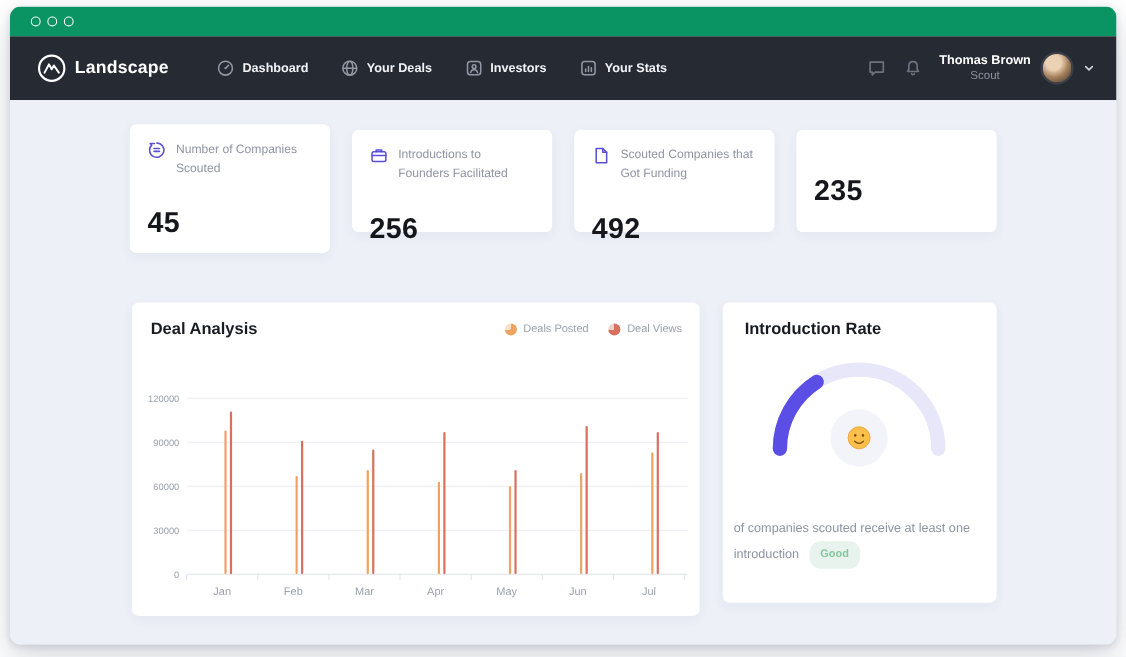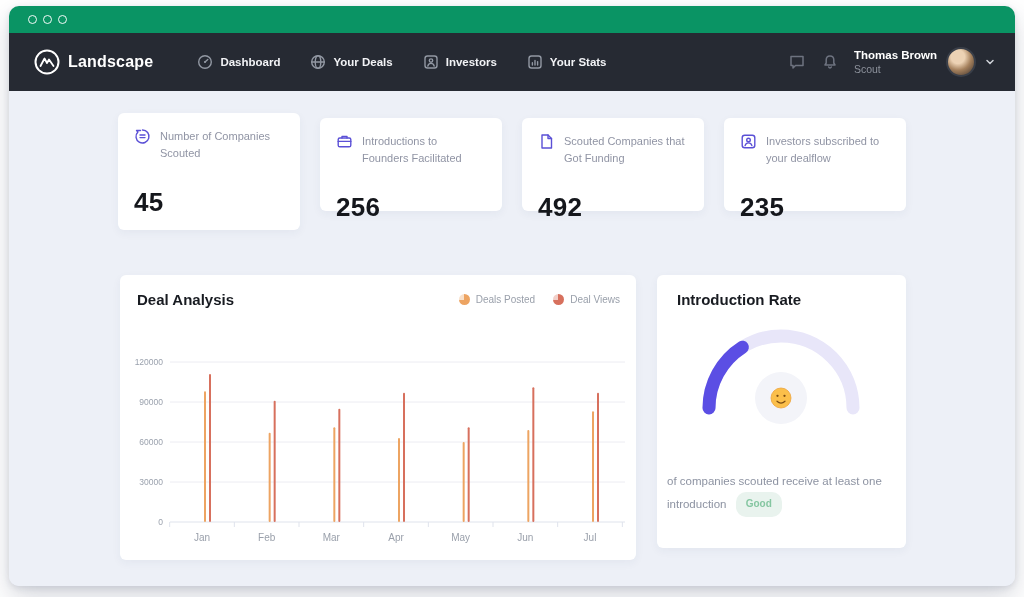--- a/index.html
+++ b/index.html
@@ -17,21 +17,21 @@
   
   .navbar { height:58px; background:#262a33; display:flex; align-items:center; padding:0 20px 0 24px; flex:0 0 auto; }
   .brand { display:flex; align-items:center; gap:7px; }
   .brand-name { color:#ffffff; font-size:16px; font-weight:700; letter-spacing:.2px; }
   .nav-items { display:flex; align-items:center; gap:30px; margin-left:44px; }
   .nav-item { display:flex; align-items:center; gap:7px; cursor:pointer; }
   .nav-item span.lbl { color:#f2f3f6; font-size:11.5px; font-weight:600; }
   .nav-right { margin-left:auto; display:flex; align-items:center; gap:15px; }
   .icon-btn { display:flex; align-items:center; cursor:pointer; }
   .user-menu { display:flex; align-items:center; gap:9px; cursor:pointer; }
-  .user-text { text-align:left; line-height:1.25; }
+  .user-text { text-align:center; line-height:1.25; }
   .user-name { color:#ffffff; font-size:11.5px; font-weight:700; }
   .user-role { color:#8d929c; font-size:10.5px; }
   .avatar { width:30px; height:30px; border-radius:50%; border:2px solid #3a3f49;
     background:radial-gradient(circle at 38% 30%, #ecd2b4 0 28%, #a5815d 55%, #6e5743 78%, #4e5f4e 100%); }
 
   
   .content { position:relative; flex:1; background:#edf0f7;padding-left:32px; }
 
   .card { position:absolute; background:#ffffff; border-radius:6px; box-shadow:0 3px 10px rgba(40,55,95,.05); }
 
@@ -185,30 +185,20 @@
               <path d="M4 2 h6 l3.5 3.5 V15 H4 Z"></path>
                 <path d="M10 2 V5.5 H13.5"></path>
             </svg>
           </span>
           <span class="stat-label">Scouted Companies that Got Funding</span>
         </div>
         <div class="stat-value">492</div>
       </div>
 
       <div class="card stat-card" style="left:715px; top:27px; width:182px; height:93px;">
-        <div class="stat-head">
-          <span>
-            <svg width="17" height="17" viewBox="0 0 17 17" fill="none" stroke="#5b50d6" stroke-width="1.4" stroke-linecap="round" stroke-linejoin="round">
-              <rect x="2.2" y="2.2" width="12.6" height="12.6" rx="2.5"></rect>
-                <circle cx="8.5" cy="7" r="1.8"></circle>
-                <path d="M5.1 12.6 C5.7 10.7 7 9.9 8.5 9.9 C10 9.9 11.3 10.7 11.9 12.6"></path>
-            </svg>
-          </span>
-          <span class="stat-label">Investors subscribed to your dealflow</span>
-        </div>
         <div class="stat-value">235</div>
       </div>
 
       <div class="card" style="left:111px; top:184px; width:516px; height:285px;">
         <div class="chart-title">Deal Analysis</div>
         <div class="legend">
           <div class="legend-item">
             <span class="legend-dot" style="background: conic-gradient(rgb(237, 164, 98) 0deg, rgb(237, 164, 98) 265deg, rgba(237, 164, 98, 0.333) 265deg, rgba(237, 164, 98, 0.333) 360deg);"></span>
             <span class="legend-label">Deals Posted</span>
           </div>

